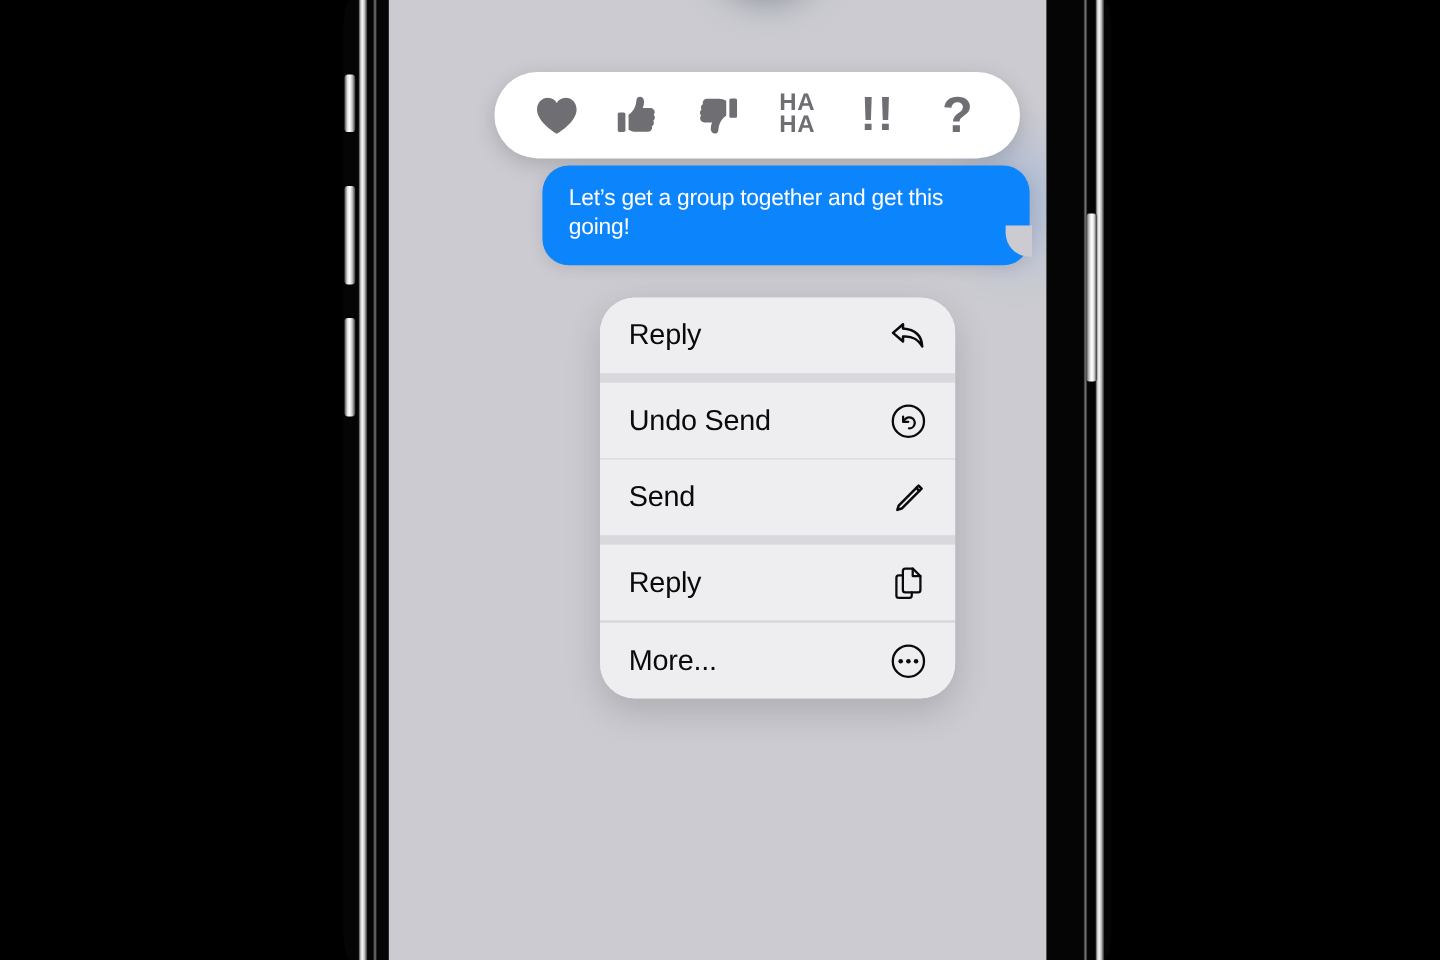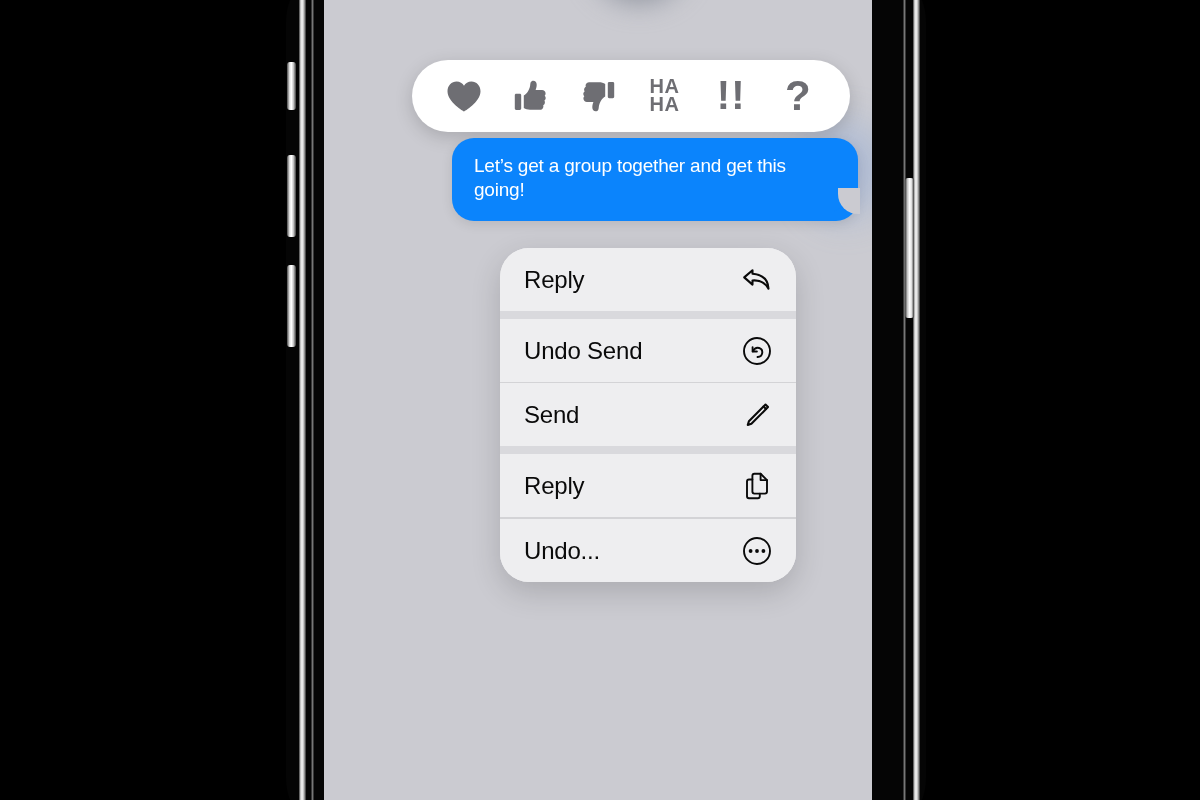--- a/index.html
+++ b/index.html
@@ -364,21 +364,21 @@
           </svg>
         </span>
       </div>
 
       <div class="sep-thin"></div>
 
 
       <div class="sep-thin"></div>
 
       <div class="ctx-item">
-        <span class="ctx-label">Undo...</span>
+        <span class="ctx-label">More...</span>
         <span class="ctx-icon">
           <svg width="30" height="30" viewBox="0 0 30 30" aria-hidden="true">
             <circle cx="15" cy="15" r="13" fill="none" stroke="currentColor" stroke-width="1.9"></circle>
             <circle cx="8.6" cy="15" r="1.9" fill="currentColor"></circle>
             <circle cx="15" cy="15" r="1.9" fill="currentColor"></circle>
             <circle cx="21.4" cy="15" r="1.9" fill="currentColor"></circle>
           </svg>
         </span>
       </div>
 

